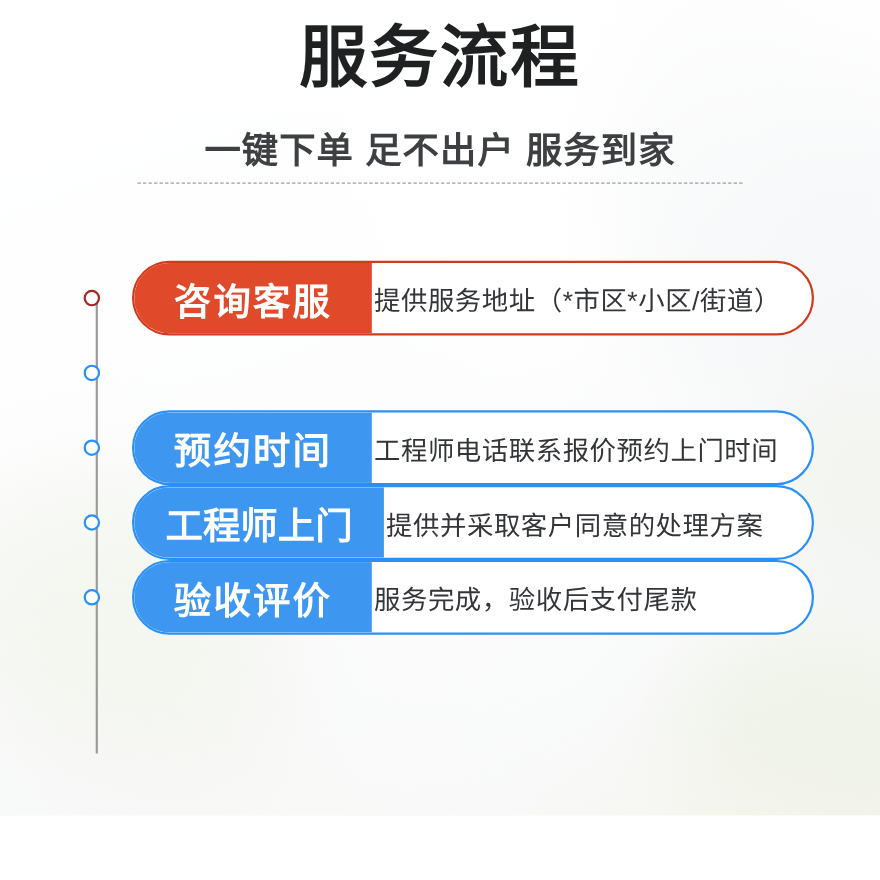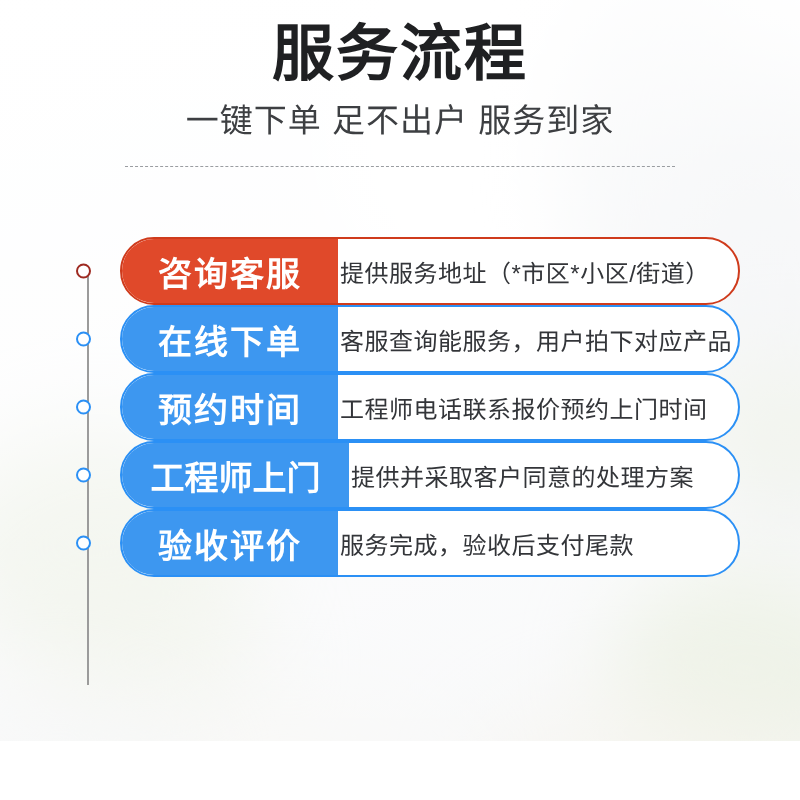--- a/index.html
+++ b/index.html
@@ -99,25 +99,25 @@
     margin: 0;
     padding-top: 18px;
     font-size: 62px;
     line-height: 1.15;
     font-weight: 700;
     letter-spacing: 2px;
     color: #1f2022;
     font-family: "Liberation Sans", "DejaVu Sans", sans-serif;
   }
   .subtitle {
-    margin: 0;
+    margin: 16px;
     padding-top: 12px;
     font-size: 33px;
     line-height: 1.2;
-    font-weight: 400;
+    font-weight: 700;
     letter-spacing: 1px;
     color: #3d3f42;
   }
   .divider {
     position: absolute;
     left: 125px;
     top: 166px;
     width: 550px;
     height: 0;
     border-top: 1px dashed #9a9da1;
@@ -244,24 +244,20 @@
     <div class="step accent">
       <span class="marker"></span>
       <div class="pill">
         <div class="pill-label">咨询客服</div>
         <div class="pill-desc">提供服务地址（*市区*小区/街道）</div>
       </div>
     </div>
 
     <div class="step">
       <span class="marker"></span>
-      <div class="pill">
-        <div class="pill-label">在线下单</div>
-        <div class="pill-desc">客服查询能服务，用户拍下对应产品</div>
-      </div>
     </div>
 
     <div class="step">
       <span class="marker"></span>
       <div class="pill">
         <div class="pill-label">预约时间</div>
         <div class="pill-desc">工程师电话联系报价预约上门时间</div>
       </div>
     </div>
 

